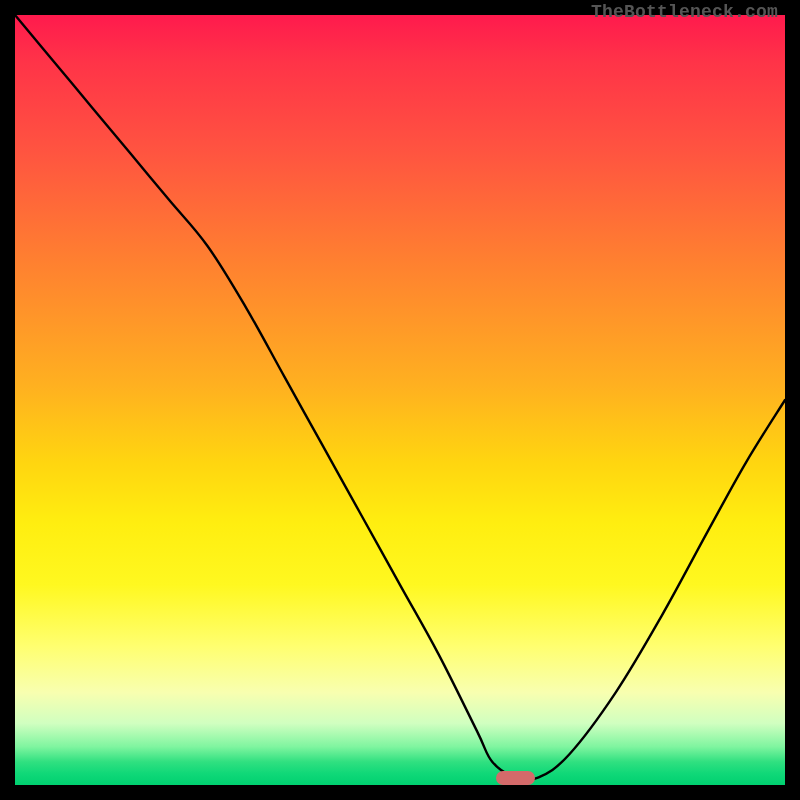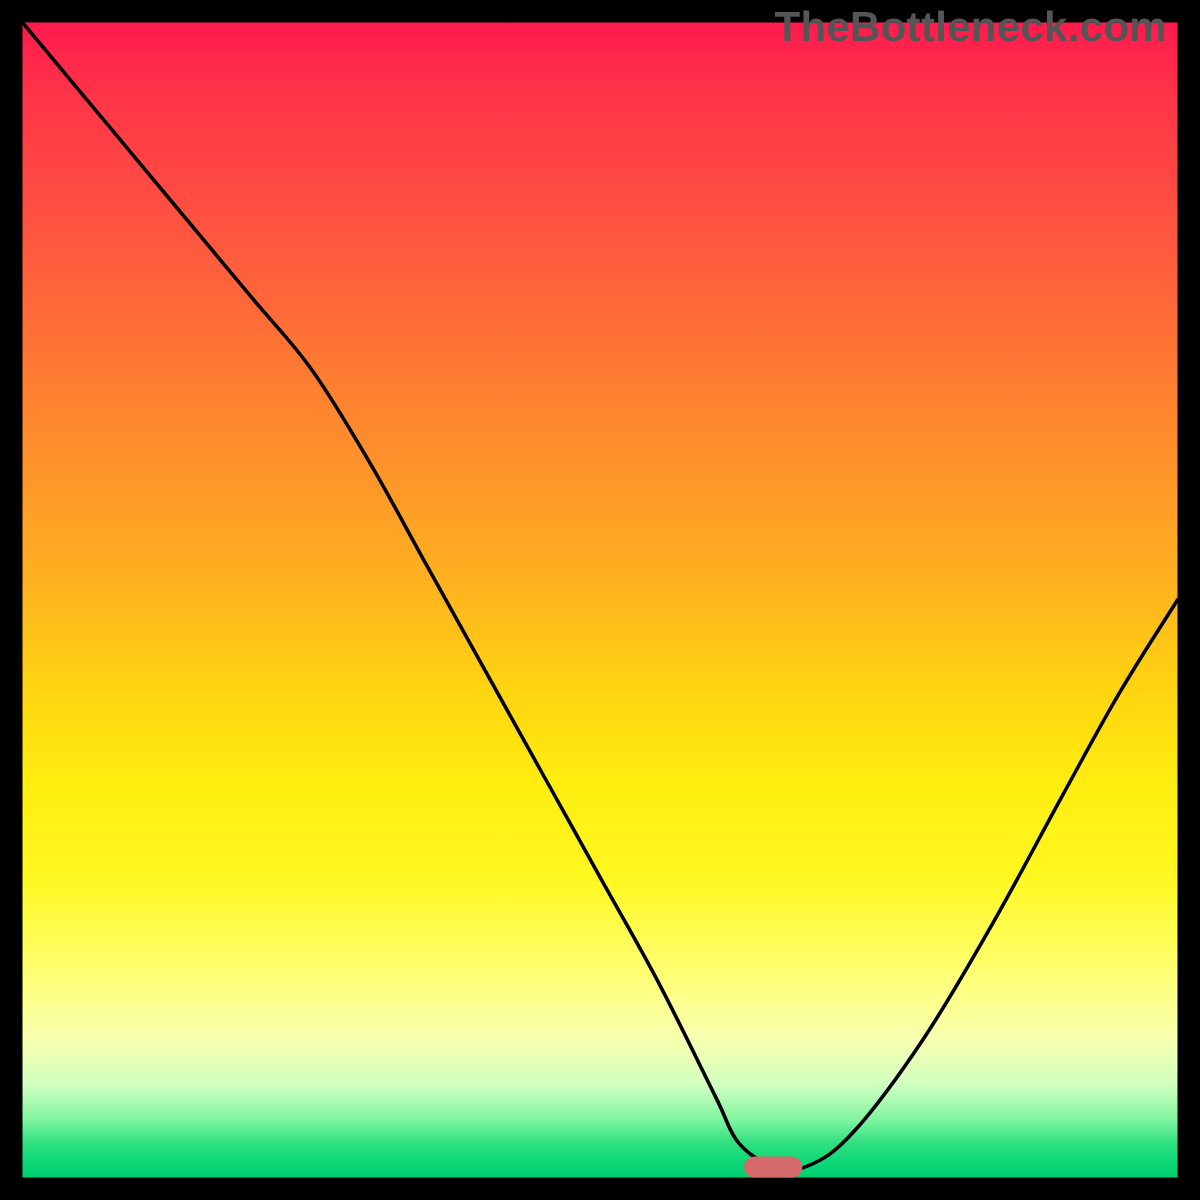--- a/index.html
+++ b/index.html
@@ -39,25 +39,26 @@
       #30e080 97%,
       #10d878 98.5%,
       #00d070 100%
     );
   }
   .watermark {
     position: absolute;
     top: 2px;
     right: 22px;
     color: #555;
-    font-size: 28px;
+    font-size: 18px;
     font-weight: 600;
     letter-spacing: 0.2px;
     pointer-events: none;
     user-select: none;
+    font-family: Liberation Mono, monospace;
   }
   svg.curve {
     position: absolute;
     left: 0; top: 0;
     width: 770px;
     height: 770px;
     overflow: visible;
   }
   .marker {
     position: absolute;

